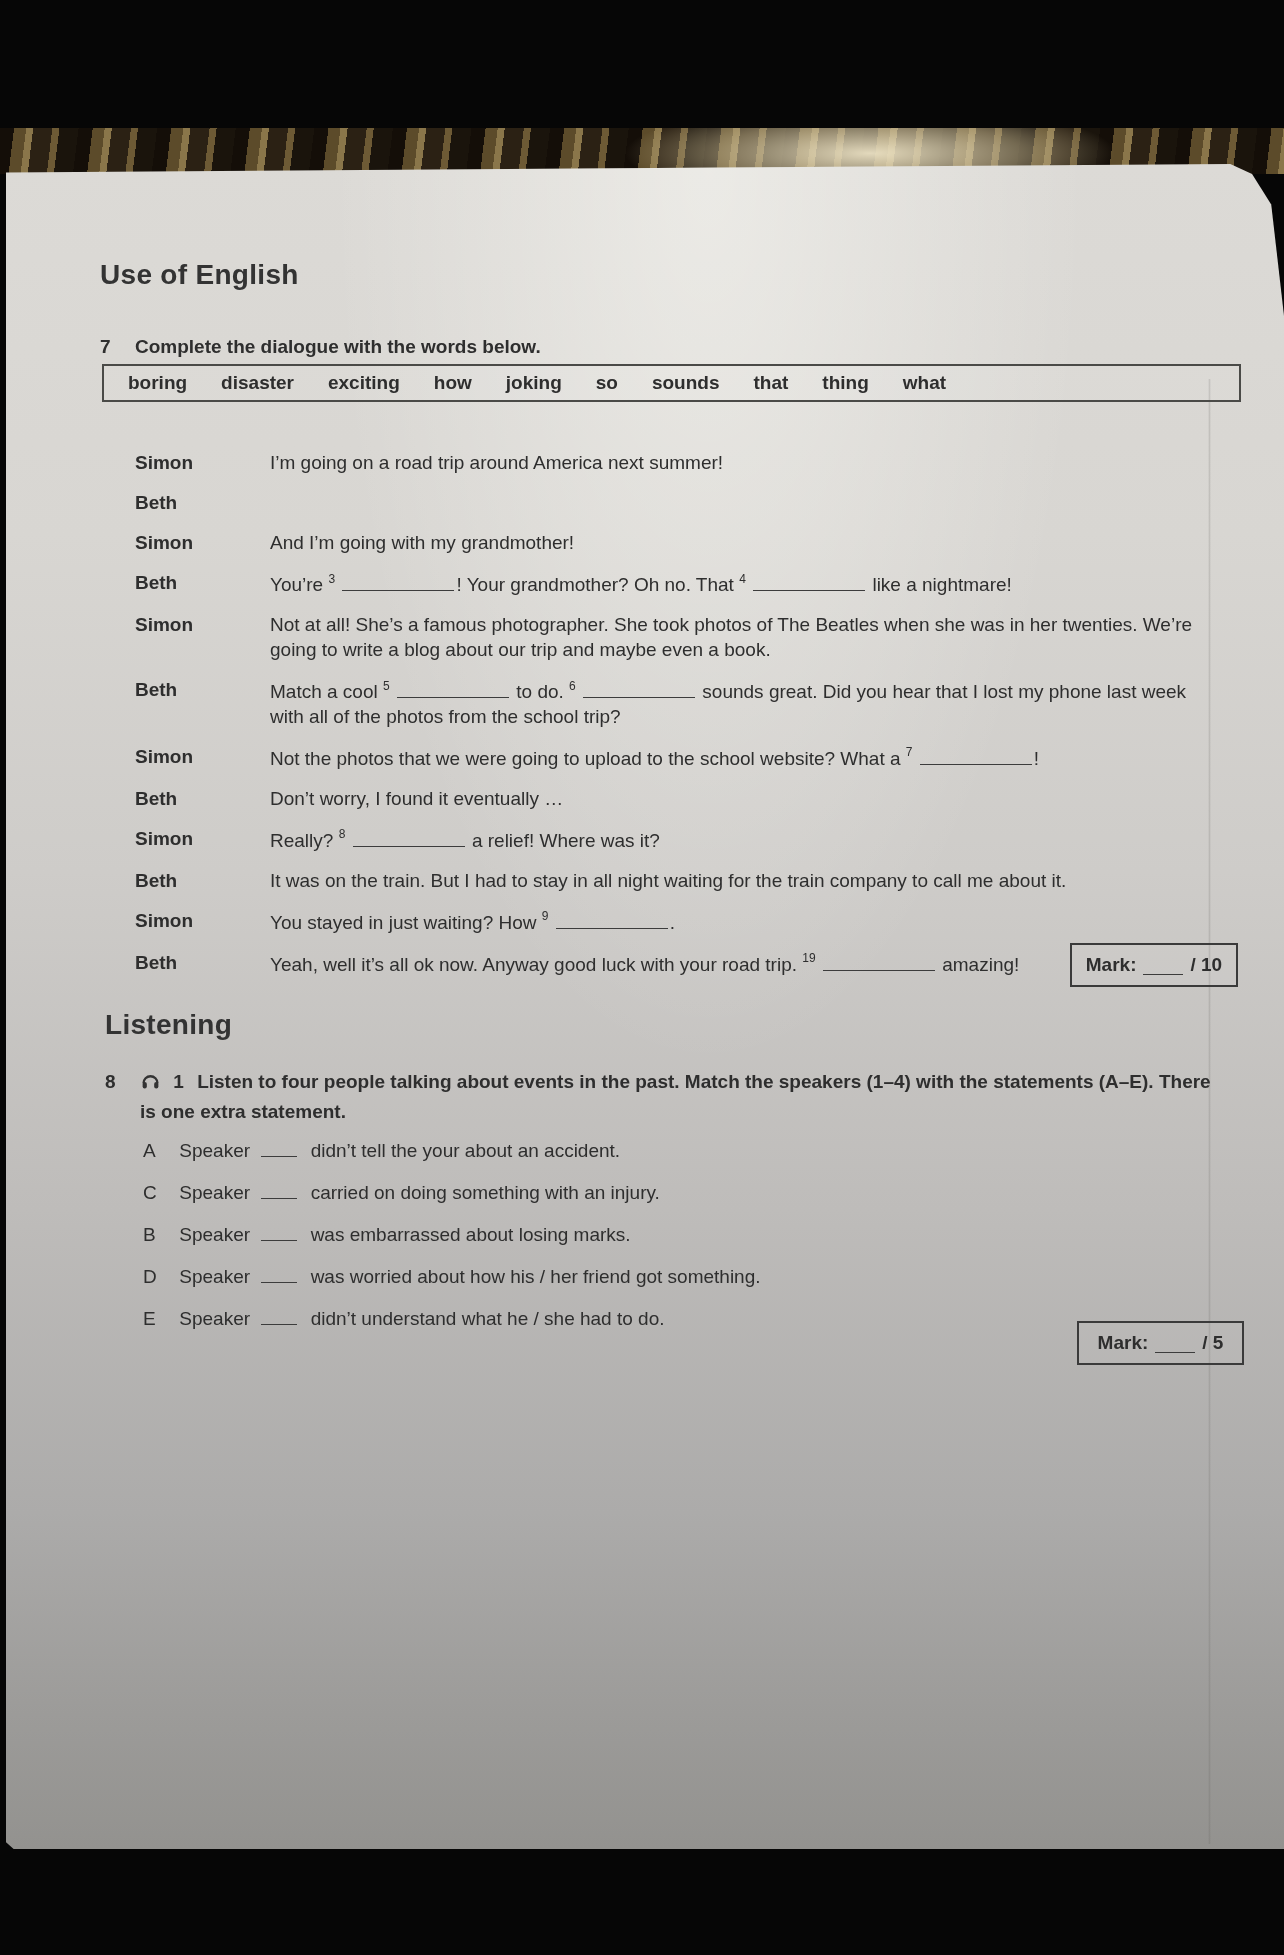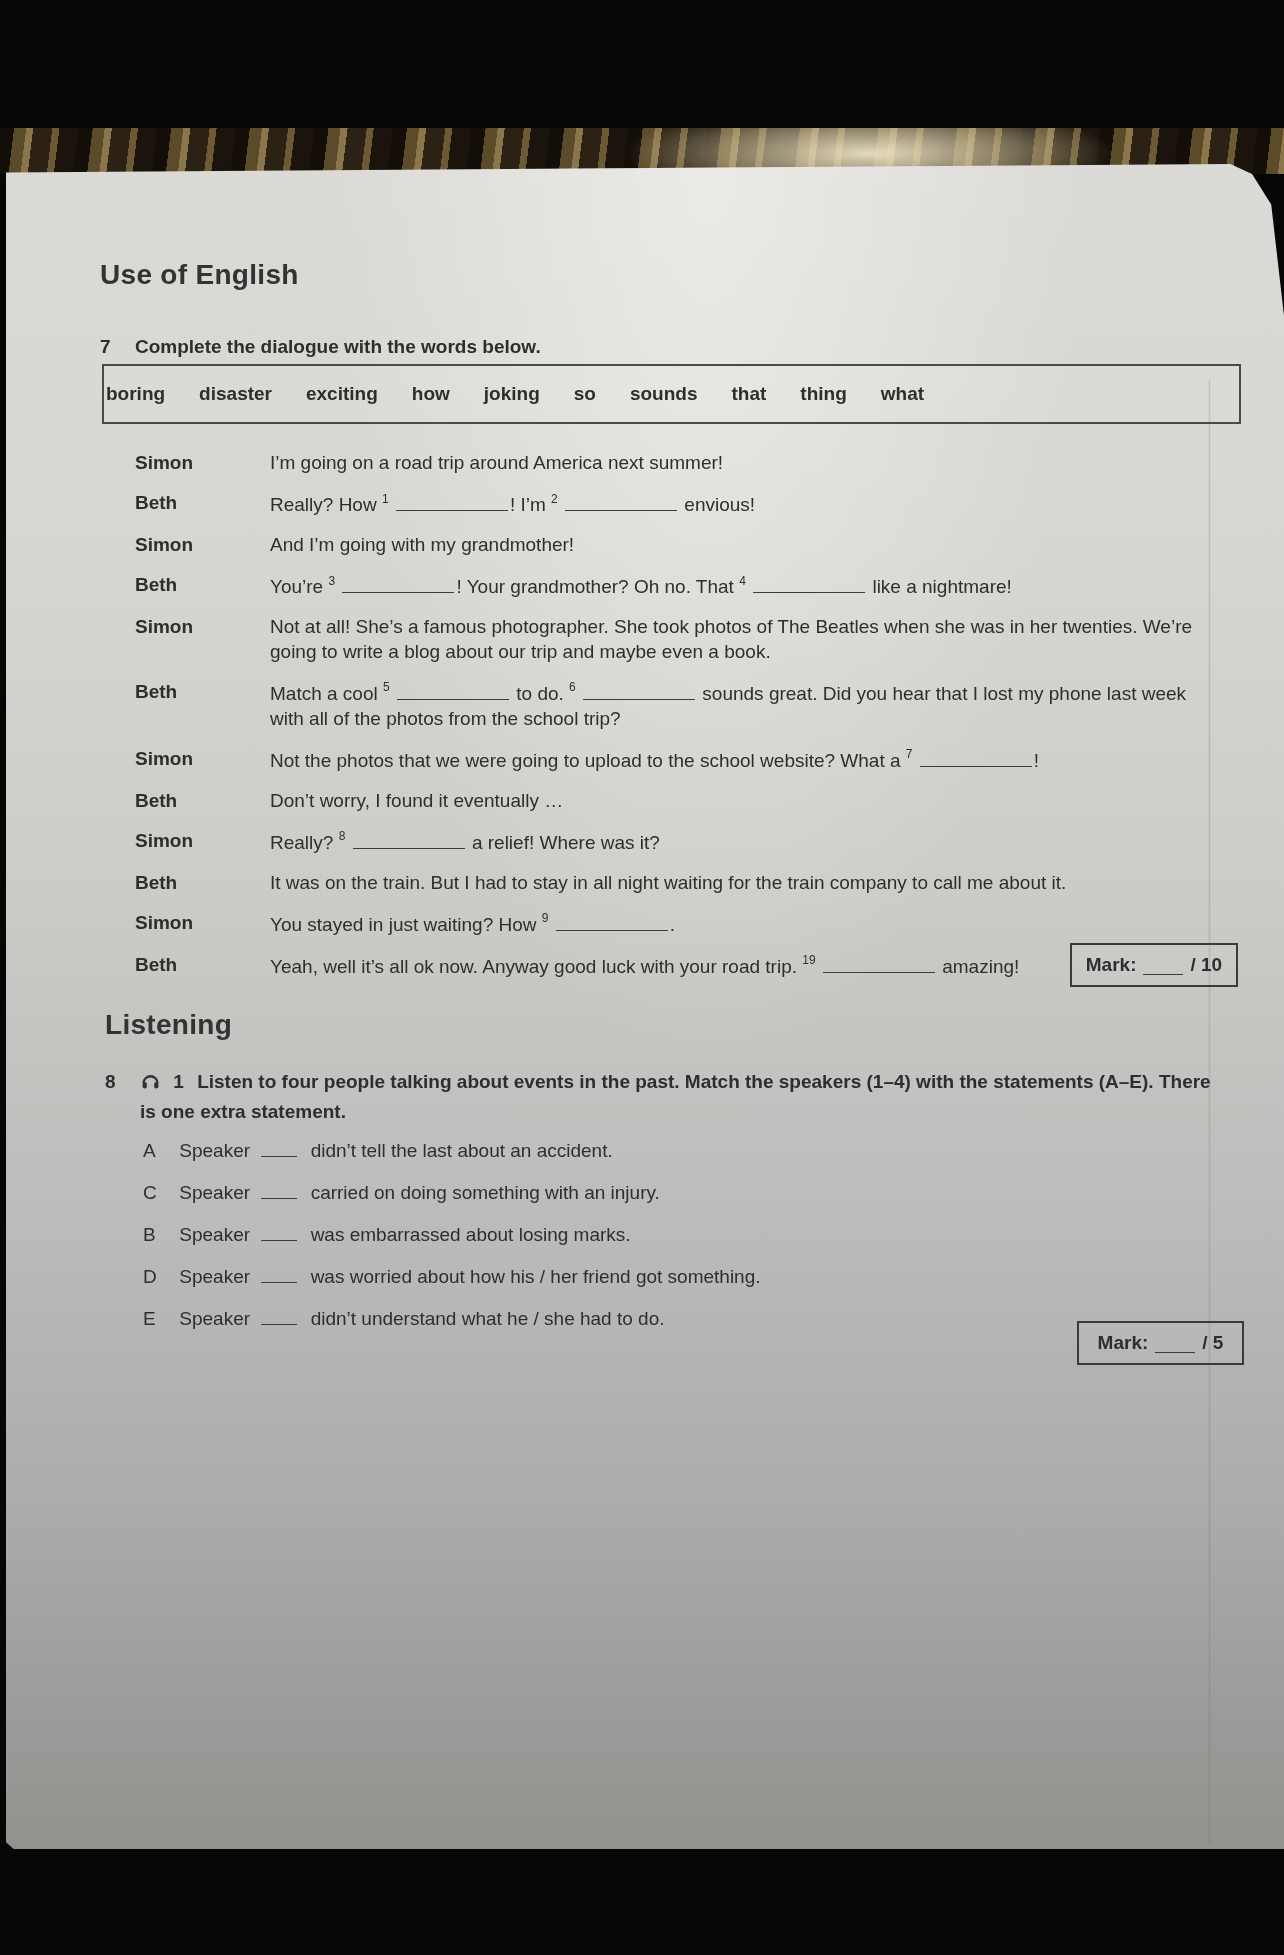--- a/index.html
+++ b/index.html
@@ -20,22 +20,22 @@
           background:linear-gradient(to right,rgba(0,0,0,0),rgba(90,88,84,0.18),rgba(0,0,0,0));}
   .heading{position:absolute;margin:0;font-size:28px;font-weight:700;letter-spacing:0.3px;color:#333;}
   .h-uoe{left:94px;top:95px;}
   .h-listening{left:99px;top:845px;}
   .ex{position:absolute;font-size:19px;font-weight:700;line-height:30px;padding-left:35px;}
   .ex7{left:94px;top:168px;width:1000px;}
   .ex8{left:99px;top:903px;width:1080px;}
   .ex-num{position:absolute;left:0;top:0;font-weight:700;}
   .hp-icon{vertical-align:-4px;margin-right:7px;}
   .track{margin-right:8px;}
-  .word-bank{position:absolute;left:96px;top:200px;width:1139px;height:60px;border:2px solid #4a4a47;
-             box-sizing:border-box;display:flex;align-items:center;gap:34px;padding-left:2px;
+  .word-bank{position:absolute;left:96px;top:200px;width:1139px;height:38px;border:2px solid #4a4a47;
+             box-sizing:border-box;display:flex;align-items:center;gap:34px;padding-left:24px;
              font-size:19px;font-weight:700;background:rgba(255,255,255,0.06);}
   .dialogue{position:absolute;left:129px;top:250px;width:1075px;font-size:19px;line-height:25px;margin-top:36px;}
   .drow{display:flex;margin-bottom:15px;}
   .dname{width:135px;flex:none;font-weight:700;}
   .dtext{width:930px;margin:0;}
   sup{font-size:12px;line-height:0;position:relative;top:-1px;font-weight:400;}
   .blank{display:inline-block;width:112px;height:1.05em;border-bottom:1.8px solid #3c3c3c;margin:0 2px;}
   .blank-small{width:36px;margin-right:8px;}
   .blank-mark{width:40px;margin:0 3px;}
   .statements{position:absolute;left:137px;top:972px;font-size:19px;line-height:25px;}
@@ -81,28 +81,20 @@
 
       <div class="drow">
         <span class="dname">Simon</span>
         <p class="dtext">
           <span>I’m going on a road trip around America next summer!</span>
         </p>
       </div>
 
       <div class="drow">
         <span class="dname">Beth</span>
-        <p class="dtext">
-          <span>Really? How</span>
-          <sup>1</sup>
-          <span class="blank"></span><span>! I’m</span>
-          <sup>2</sup>
-          <span class="blank"></span>
-          <span>envious!</span>
-        </p>
       </div>
 
       <div class="drow">
         <span class="dname">Simon</span>
         <p class="dtext">
           <span>And I’m going with my grandmother!</span>
         </p>
       </div>
 
       <div class="drow">
@@ -208,21 +200,21 @@
       </svg>
       <span class="track">1</span>
       <span>Listen to four people talking about events in the past. Match the speakers (1–4) with the statements (A–E). There is one extra statement.</span>
     </div>
 
     <div class="statements">
       <div class="srow">
         <span class="sletter">A</span>
         <span class="sspeaker">Speaker</span>
         <span class="blank blank-small"></span>
-        <span>didn’t tell the last about an accident.</span>
+        <span>didn’t tell the your about an accident.</span>
       </div>
       <div class="srow">
         <span class="sletter">C</span>
         <span class="sspeaker">Speaker</span>
         <span class="blank blank-small"></span>
         <span>carried on doing something with an injury.</span>
       </div>
       <div class="srow">
         <span class="sletter">B</span>
         <span class="sspeaker">Speaker</span>

